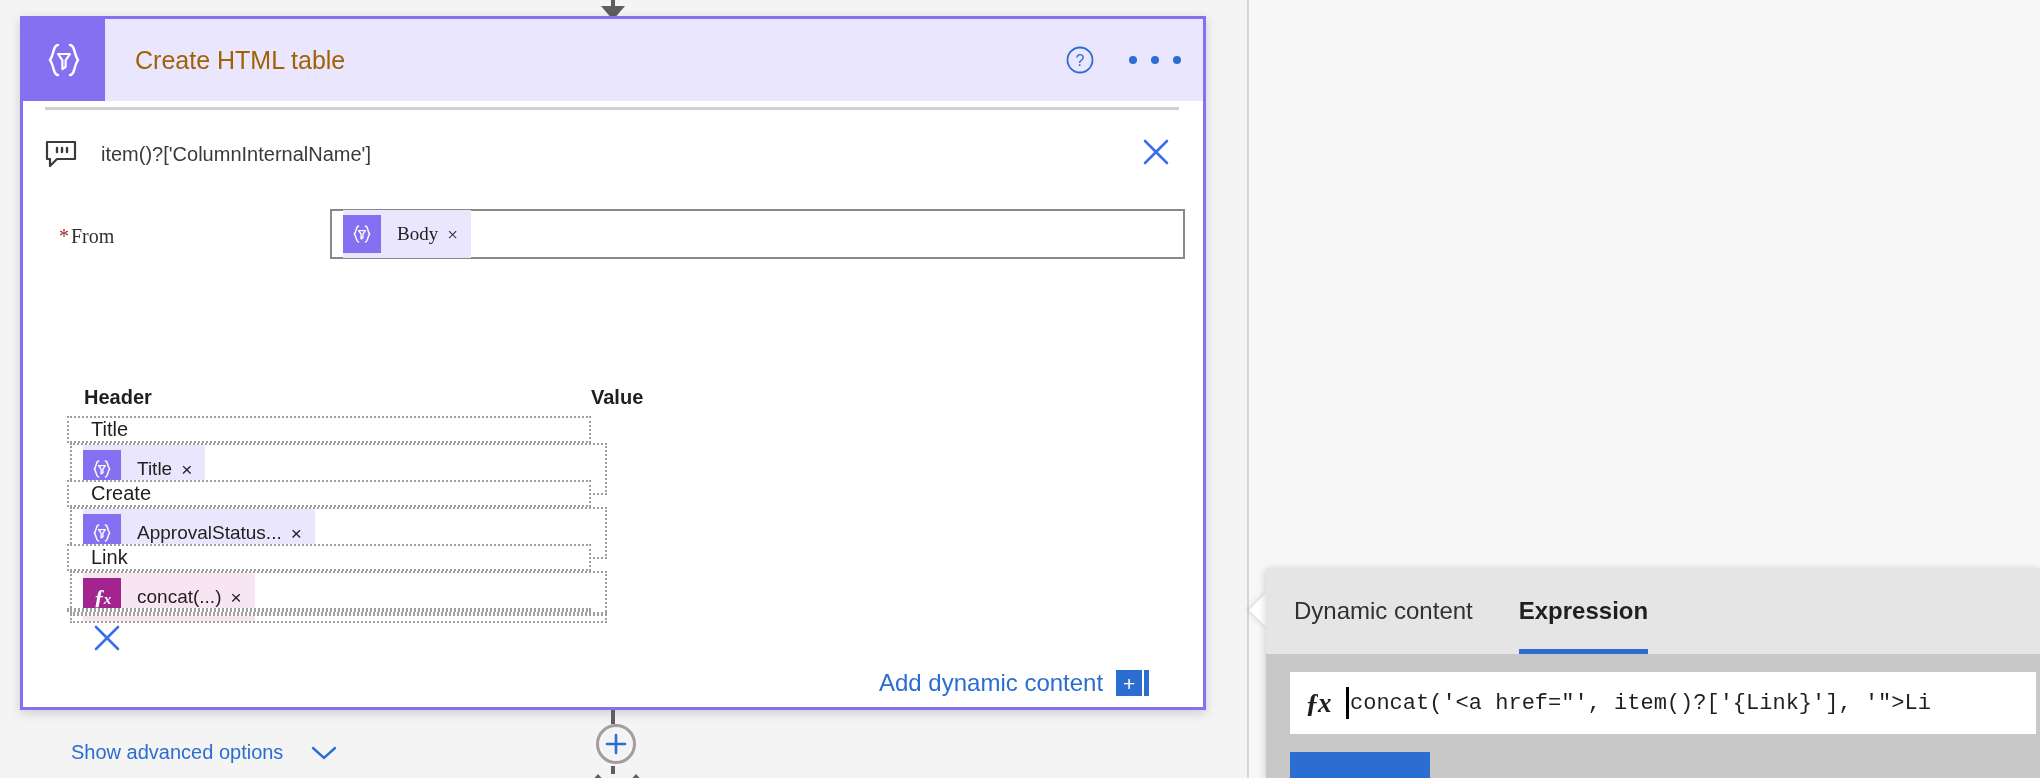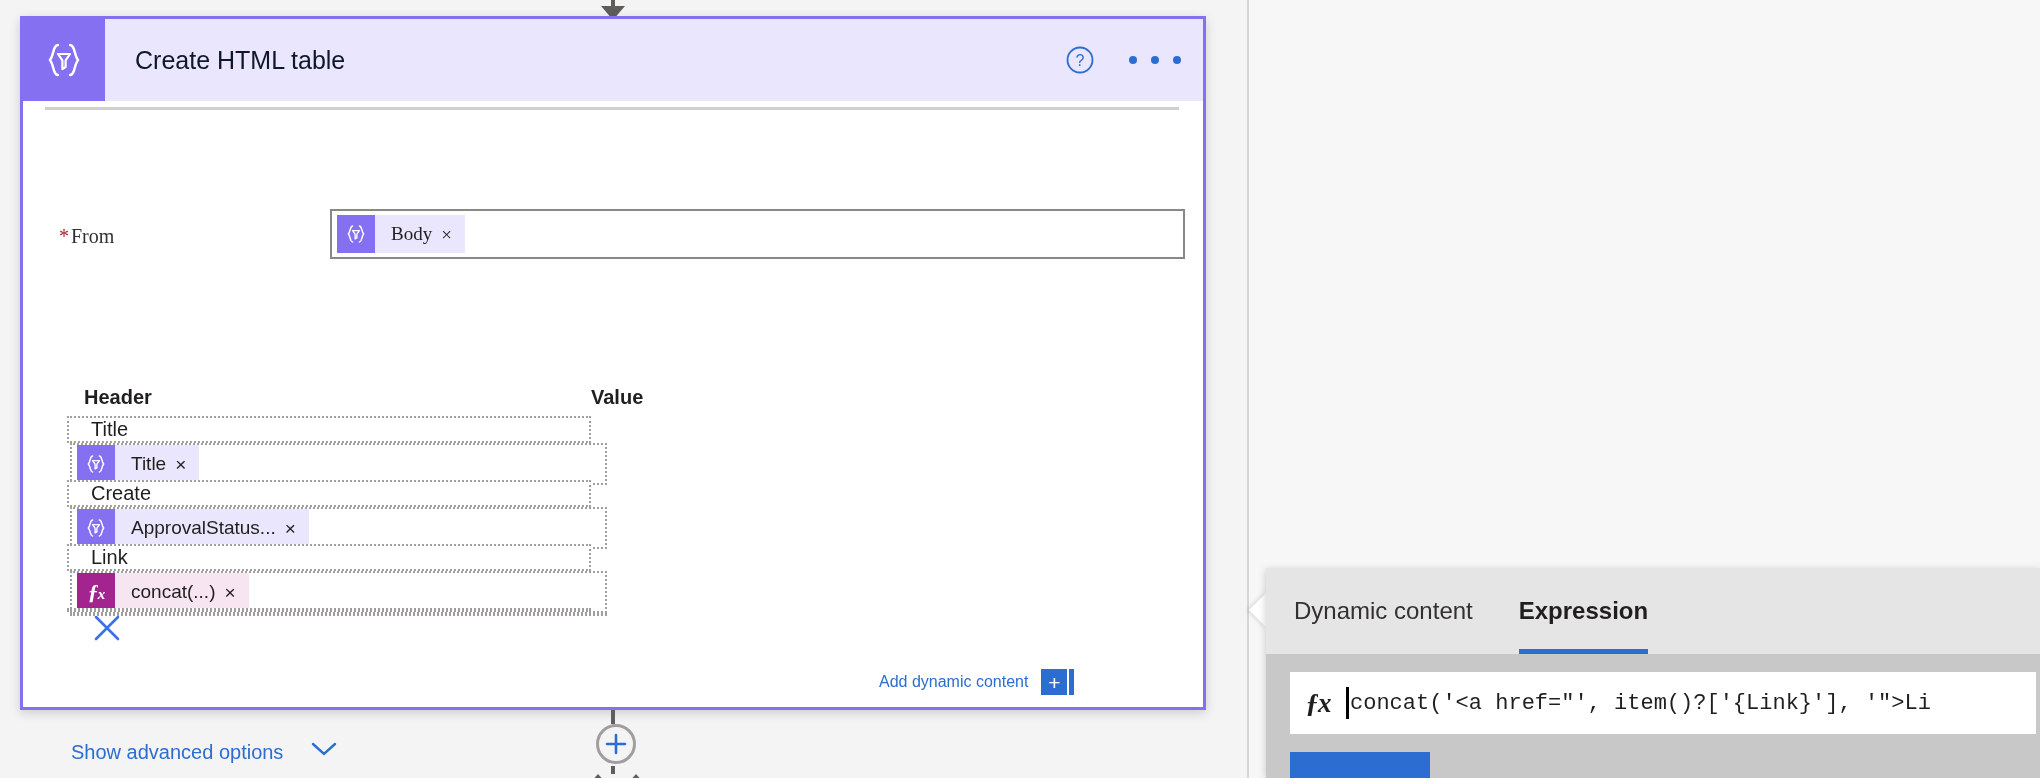--- a/index.html
+++ b/index.html
@@ -81,21 +81,21 @@
   }
   .card-icon {
     width: 82px; height: 82px;
     background: #8470f0;
     display: flex; align-items: center; justify-content: center;
     flex: 0 0 auto;
   }
   .card-icon svg { display:block; }
   .card-title {
     font-size: 25px;
-    color: #0f172a;
+    color: #a16207;
     margin-left: 30px;
     white-space: nowrap;
     font-family: "Liberation Sans", sans-serif;
   }
   .header-actions {
     position: absolute;
     right: 22px; top: 0; height: 82px;
     display: flex; align-items: center; gap: 34px;
   }
   .help-btn { width: 30px; height: 30px; cursor: pointer; }
@@ -157,23 +157,23 @@
     width: 855px; height: 50px;
     box-sizing: border-box;
     border: 2px solid #8a8886;
     background: #fff;
     display: flex; align-items: center;
   }
 
   
   .chip {
     display: inline-flex; align-items: center;
-    height: 38px;
+    height: 48px;
     background: #eae6fd;
-    margin-left: 5px;
+    margin-left: 11px;
   }
   .chip.expr { background: #f7e5f2; }
   .chip-ico {
     width: 38px; height: 38px;
     background: #8470f0;
     display: flex; align-items: center; justify-content: center;
     flex: 0 0 auto;
   }
   .chip.expr .chip-ico { background: #a4248f; }
   .chip-ico .fx {
@@ -222,37 +222,37 @@
     display: flex; align-items: center; justify-content: center;
     cursor: pointer;
   }
 
   
   .adc {
     position: absolute;
     left: 856px; top: 568px;
     display: flex; align-items: center; cursor: pointer;
   }
-  .adc-text { font-size: 16px; color: #2b6dd1; white-space: nowrap; }
+  .adc-text { font-size: 24px; color: #2b6dd1; white-space: nowrap; }
   .adc-plus {
     margin-left: 13px;
     width: 26px; height: 26px;
     background: #2b6dd1; color: #fff;
     display: flex; align-items: center; justify-content: center;
     font-size: 21px; line-height: 1;
   }
   .adc-bar {
     width: 5px; height: 26px; background: #2b6dd1; margin-left: 2px;
   }
 
   
   .sao {
     position: absolute;
     left: 48px; top: 640px;
-    display: flex; cursor: pointer; gap: 11px;
+    display: flex; align-items: center; cursor: pointer; gap: 11px;
   }
   .sao-text { font-size: 20px; color: #2b6dd1; white-space: nowrap; }
   .sao-chev { margin-left: 17px; width: 26px; height: 16px; }
 
   
   .connector-bot {
     position: absolute;
     left: 596px; top: 710px;
     width: 34px; height: 68px;
   }
@@ -401,20 +401,34 @@
             <i></i>
             <i></i>
             <i></i>
           </div>
         </div>
       </div>
 
       <div class="card-body">
         <div class="body-rule"></div>
 
+        <div class="comment-row">
+          <div class="comment-icon">
+            <svg width="34" height="28" viewBox="0 0 34 28" aria-hidden="true">
+              <path d="M2 2 H30 V19 H12 L5 26 V19 H2 Z" fill="none" stroke="#3b3a39" stroke-width="2.2" stroke-linejoin="round"></path>
+              <path d="M12 8 v4 M17 8 v4 M22 8 v4" stroke="#3b3a39" stroke-width="2.4" stroke-linecap="round"></path>
+            </svg>
+          </div>
+          <div class="comment-text">item()?['ColumnInternalName']</div>
+          <div class="comment-close">
+            <svg width="38" height="38" viewBox="0 0 38 38" aria-hidden="true">
+              <path d="M8 8 L30 30 M30 8 L8 30" stroke="#3a6fe8" stroke-width="2.6" stroke-linecap="round"></path>
+            </svg>
+          </div>
+        </div>
 
         <div class="from-row">
           <div class="from-label">
             <span class="req">*</span><span>From</span>
           </div>
           <div class="from-input">
             <span class="chip">
               <span class="chip-ico">
                 <svg width="26" height="26" viewBox="0 0 46 46" aria-hidden="true">
                   <path d="M17 9 C12.5 9 13.5 18 9.5 23 C13.5 28 12.5 37 17 37" fill="none" stroke="#ffffff" stroke-width="2.6" stroke-linecap="round"></path>

